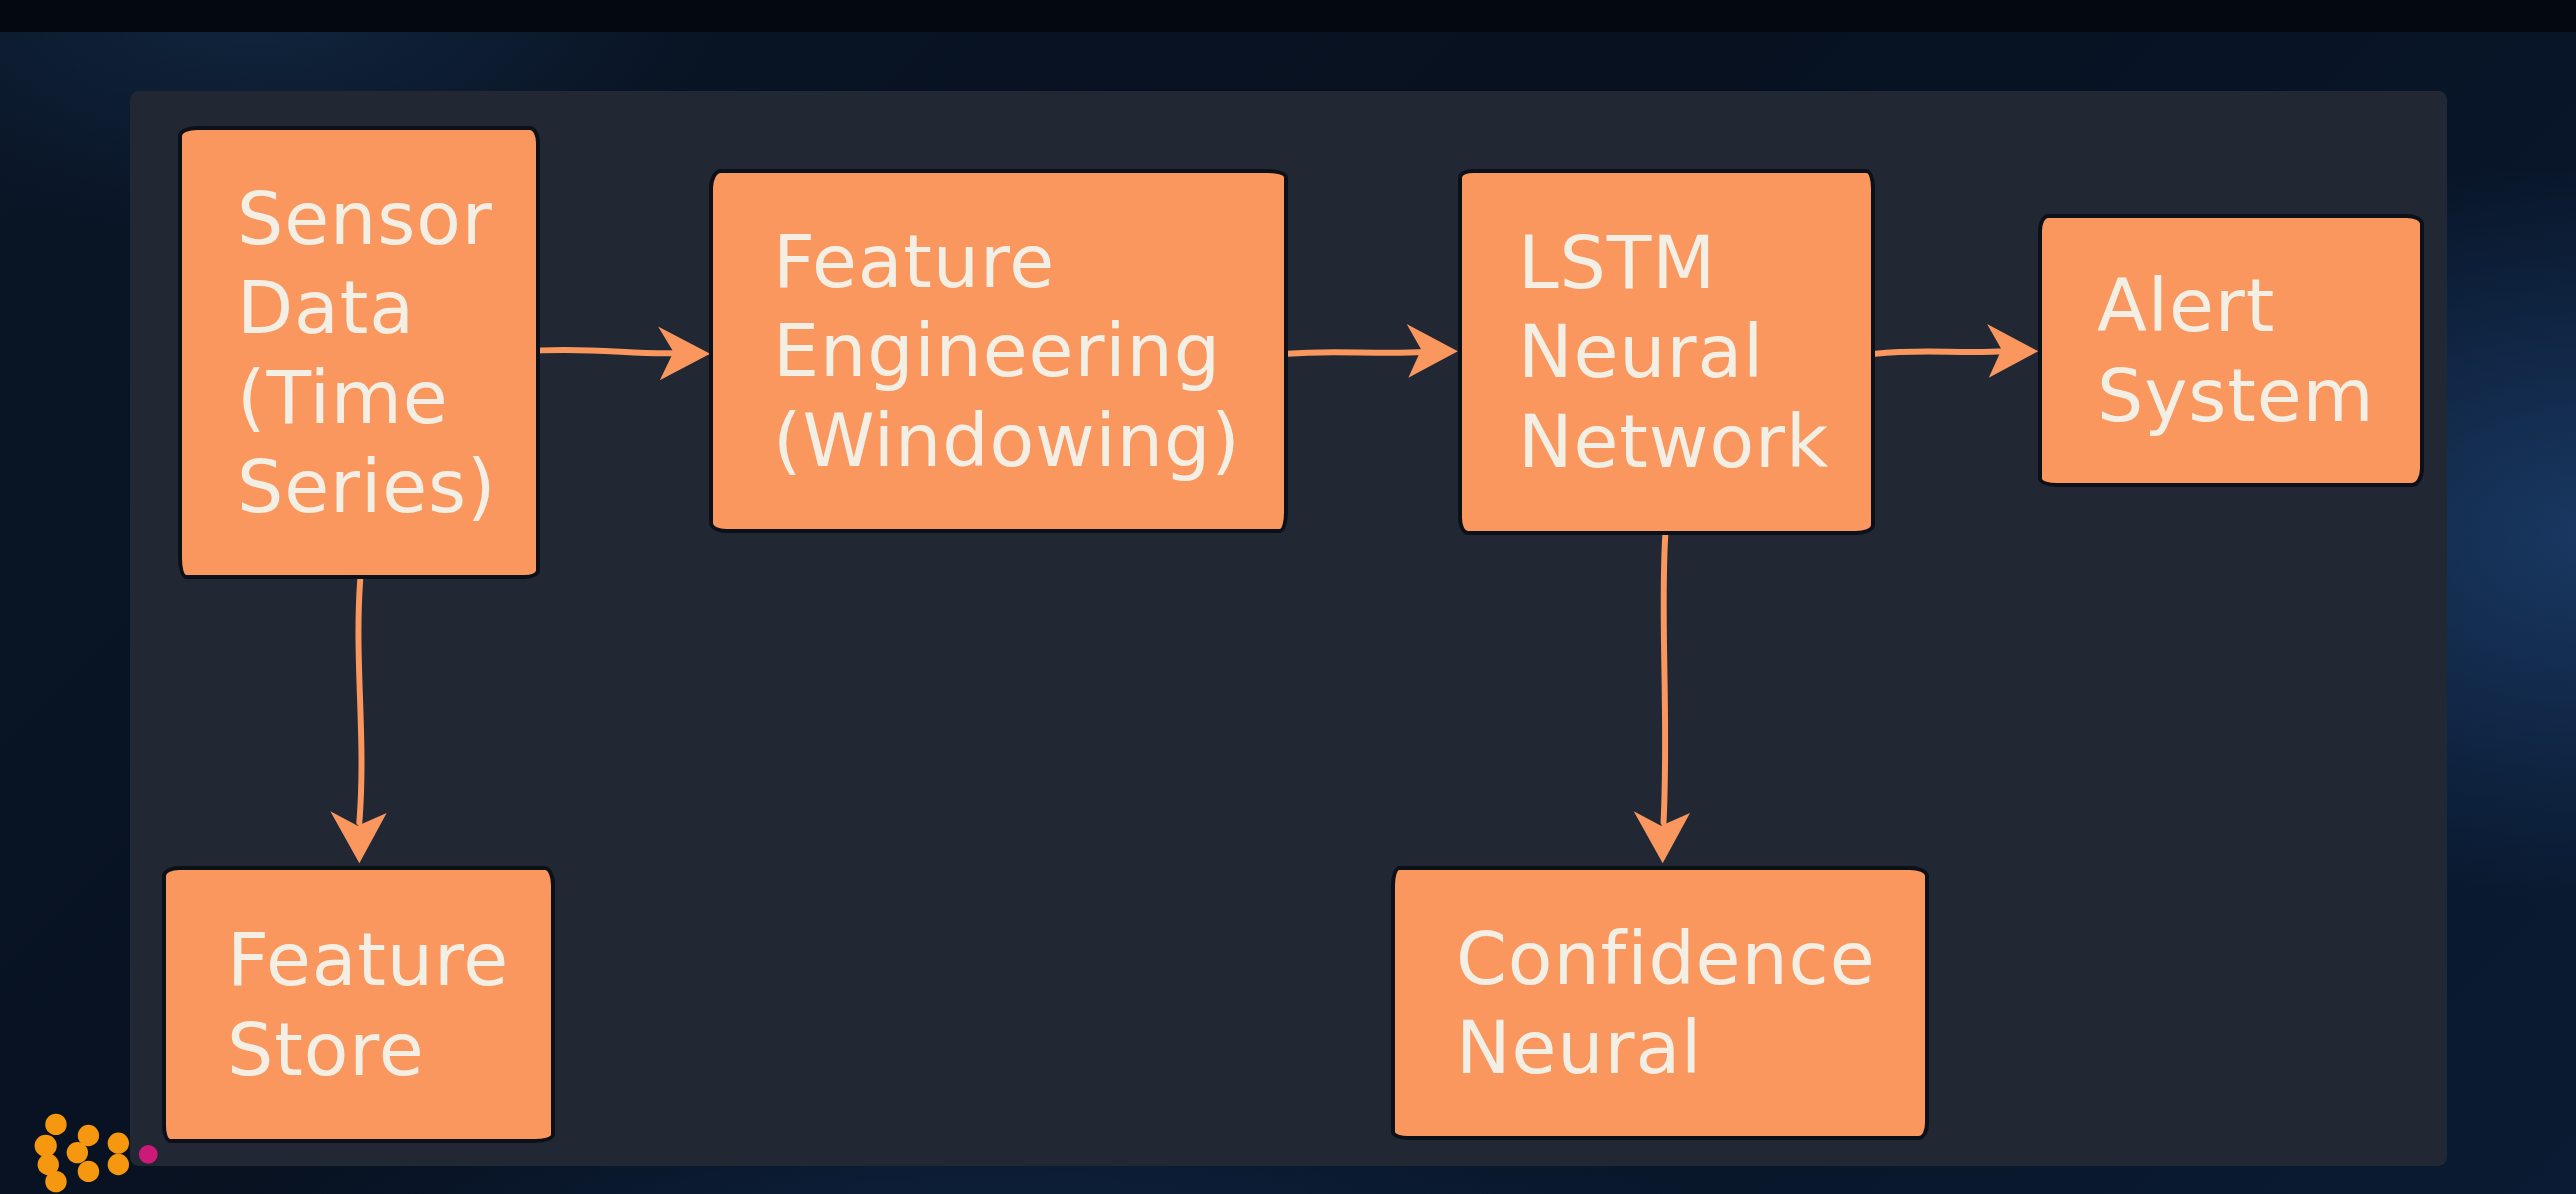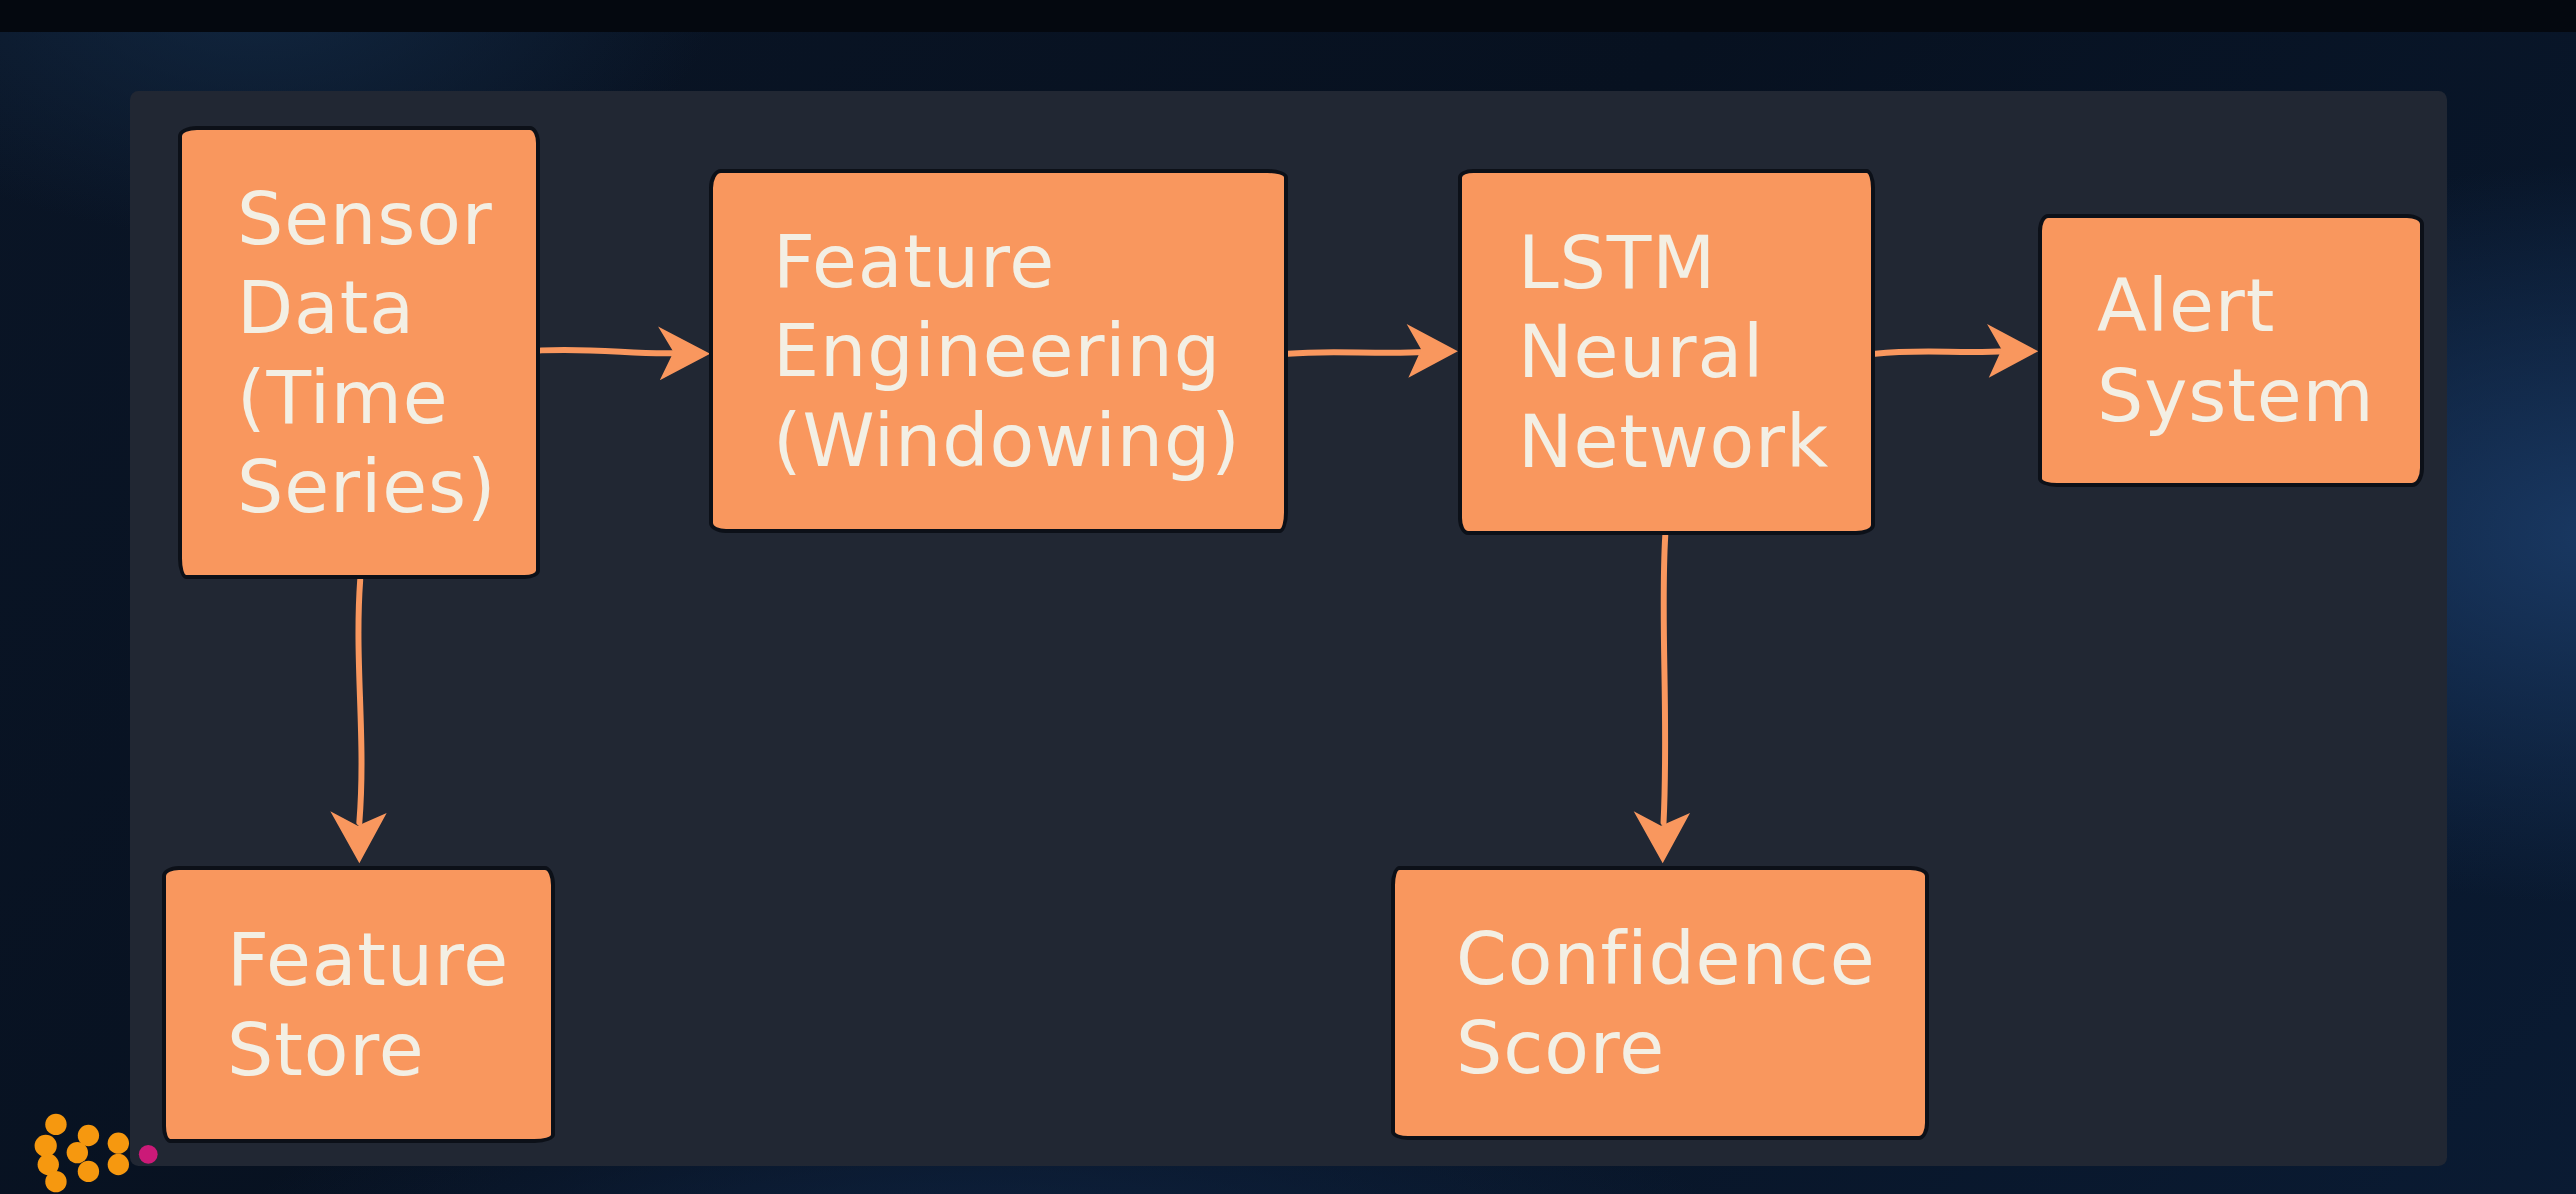--- a/index.html
+++ b/index.html
@@ -90,21 +90,21 @@
     <span>LSTM
 Neural
 Network</span>
   </div>
   <div class="node n5">
     <span>Feature
 Store</span>
   </div>
   <div class="node n6">
     <span>Confidence
-Score</span>
+Neural</span>
   </div>
 
   <svg class="logo" viewBox="0 0 200 110">
     <g fill="#f6980f">
       <circle cx="35" cy="18" r="12.5"></circle>
       <circle cx="23" cy="43" r="13"></circle>
       <circle cx="26" cy="65" r="12.5"></circle>
       <circle cx="35" cy="85" r="12.5"></circle>
       <circle cx="73" cy="31" r="12.5"></circle>
       <circle cx="60" cy="51" r="12.5"></circle>

